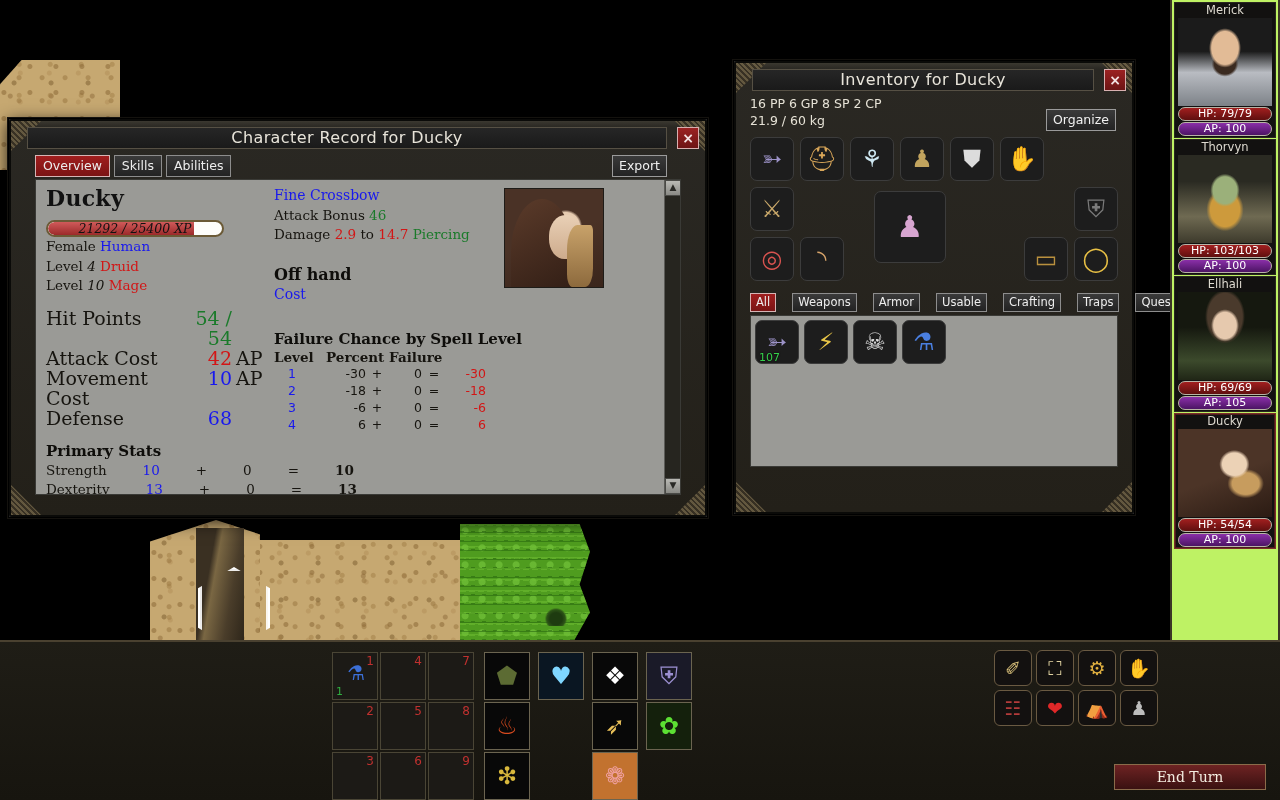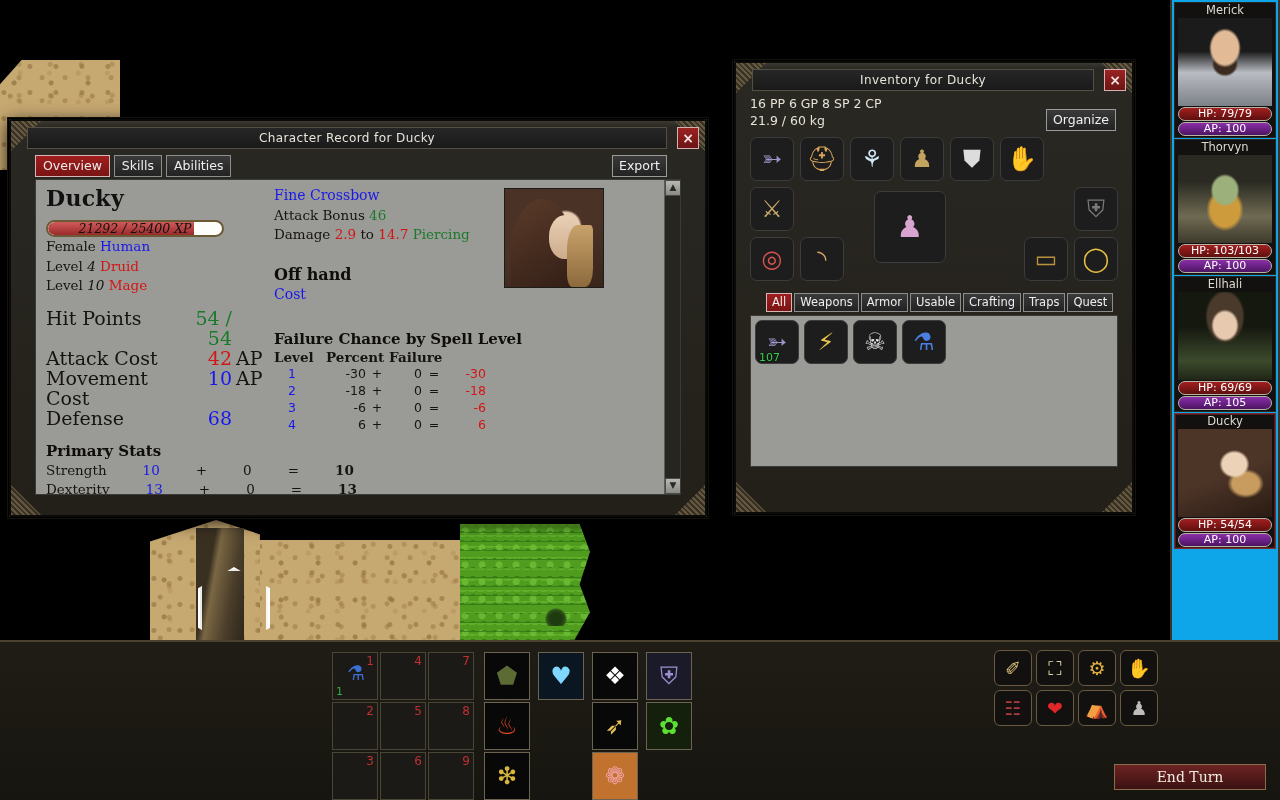--- a/index.html
+++ b/index.html
@@ -81,21 +81,21 @@
   }
   .corner.tl { left:2px; top:2px; clip-path:polygon(0 0,100% 0,0 100%); }
   .corner.tr { right:2px; top:2px; clip-path:polygon(100% 0,100% 100%,0 0); }
   .corner.bl { left:2px; bottom:2px; clip-path:polygon(0 0,0 100%,100% 100%); }
   .corner.br { right:2px; bottom:2px; clip-path:polygon(100% 0,100% 100%,0 100%); }
 
   .titlebar {
     position:absolute; left:18px; right:40px; top:8px; height:22px;
     background:linear-gradient(180deg,#262626,#1a1a1a);
     border:1px solid #565044;
-    color:#e8e4da; font-size:12px; line-height:20px; text-align:center;
+    color:#e8e4da; font-size:16px; line-height:20px; text-align:center;
     font-family:"DejaVu Sans", sans-serif;
     letter-spacing:.4px;
   }
   .closebtn {
     position:absolute; top:8px; right:8px; width:22px; height:22px;
     background:linear-gradient(180deg,#9b2222,#6d1414);
     border:1px solid #d8b0b0; color:#f3e3e3;
     font-size:14px; line-height:20px; text-align:center; cursor:pointer;
     font-weight:bold;
   }
@@ -205,37 +205,37 @@
     position:relative; cursor:pointer;
     display:flex; align-items:center; justify-content:center;
     font-size:24px; line-height:1;
   }
   .slot.big { width:72px; height:72px; font-size:32px; }
   .slot .cnt {
     position:absolute; left:3px; bottom:0px; font-size:11px; color:#35d14b;
     font-family:"DejaVu Sans", sans-serif; text-shadow:0 0 2px #000;
   }
   .eqrow { display:flex; gap:6px; }
-  .invtabs { display:flex; gap:2px; margin-top:6px;margin-left:16px; }
+  .invtabs { display:flex; gap:16px; margin-top:6px; }
   .itab {
     background:linear-gradient(180deg,#3a3a3a,#222);
     border:1px solid #8d8d8d; color:#ededed;
     font-size:11.5px; padding:1px 5px 2px; cursor:pointer;
     font-family:"DejaVu Sans", sans-serif;
   }
   .itab.active { background:linear-gradient(180deg,#a01e1e,#7a1414); border-color:#d6b5b5; }
   .invgrid {
     margin-top:3px; background:#9a9a96; border:1px solid #3a3a36;
     height:152px; padding:4px; display:flex; gap:5px; align-content:flex-start; flex-wrap:wrap;
   }
 
   
   #party {
     position:absolute; right:0; top:0; width:110px; height:640px;
-    background:#0ea5e9; border-left:2px solid #3c3527; border-right:2px solid #3c3527;
+    background:#bef264; border-left:2px solid #3c3527; border-right:2px solid #3c3527;
     padding:2px;
   }
   .pcard { position:relative; margin-bottom:1px; background:#121110; border:1px solid #2a2620; }
   .pcard.sel { border:1px solid #7a2b2b; box-shadow:inset 0 0 0 1px #4a1b1b; }
   .pname { text-align:center; color:#dedad0; font-size:11.5px; line-height:15px;
     font-family:"DejaVu Sans", sans-serif; }
   .pport { height:88px; margin:0 3px; position:relative; overflow:hidden; background:#000; }
   .bar {
     margin:1px 3px; height:14px; border-radius:7px; position:relative;
     border:1px solid #b9b3a6; font-size:11px; line-height:12px; text-align:center;

